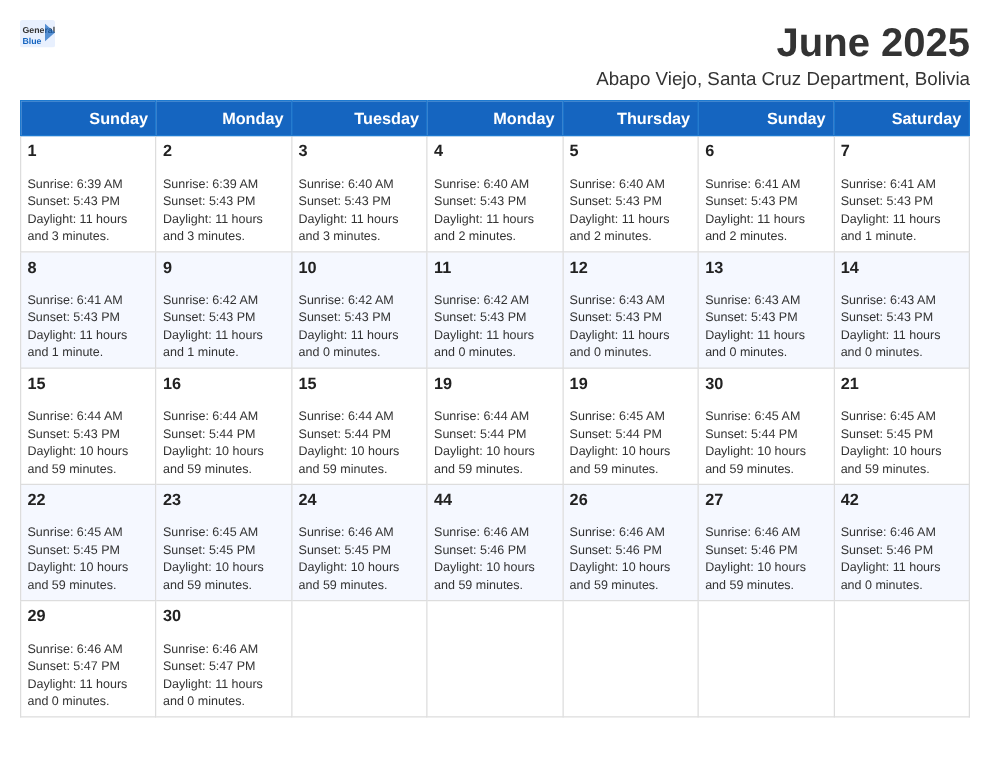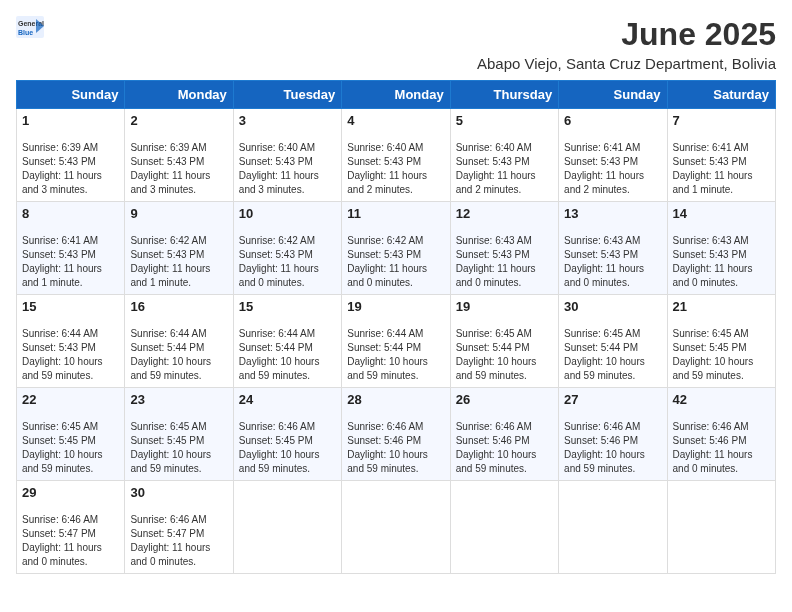--- a/index.html
+++ b/index.html
@@ -209,21 +209,21 @@
         </td>
         <td>
           <div class="day-number">23</div>
           <div class="cell-info">Sunrise: 6:45 AM<br>Sunset: 5:45 PM<br>Daylight: 10 hours and 59 minutes.</div>
         </td>
         <td>
           <div class="day-number">24</div>
           <div class="cell-info">Sunrise: 6:46 AM<br>Sunset: 5:45 PM<br>Daylight: 10 hours and 59 minutes.</div>
         </td>
         <td>
-          <div class="day-number">28</div>
+          <div class="day-number">44</div>
           <div class="cell-info">Sunrise: 6:46 AM<br>Sunset: 5:46 PM<br>Daylight: 10 hours and 59 minutes.</div>
         </td>
         <td>
           <div class="day-number">26</div>
           <div class="cell-info">Sunrise: 6:46 AM<br>Sunset: 5:46 PM<br>Daylight: 10 hours and 59 minutes.</div>
         </td>
         <td>
           <div class="day-number">27</div>
           <div class="cell-info">Sunrise: 6:46 AM<br>Sunset: 5:46 PM<br>Daylight: 10 hours and 59 minutes.</div>
         </td>

